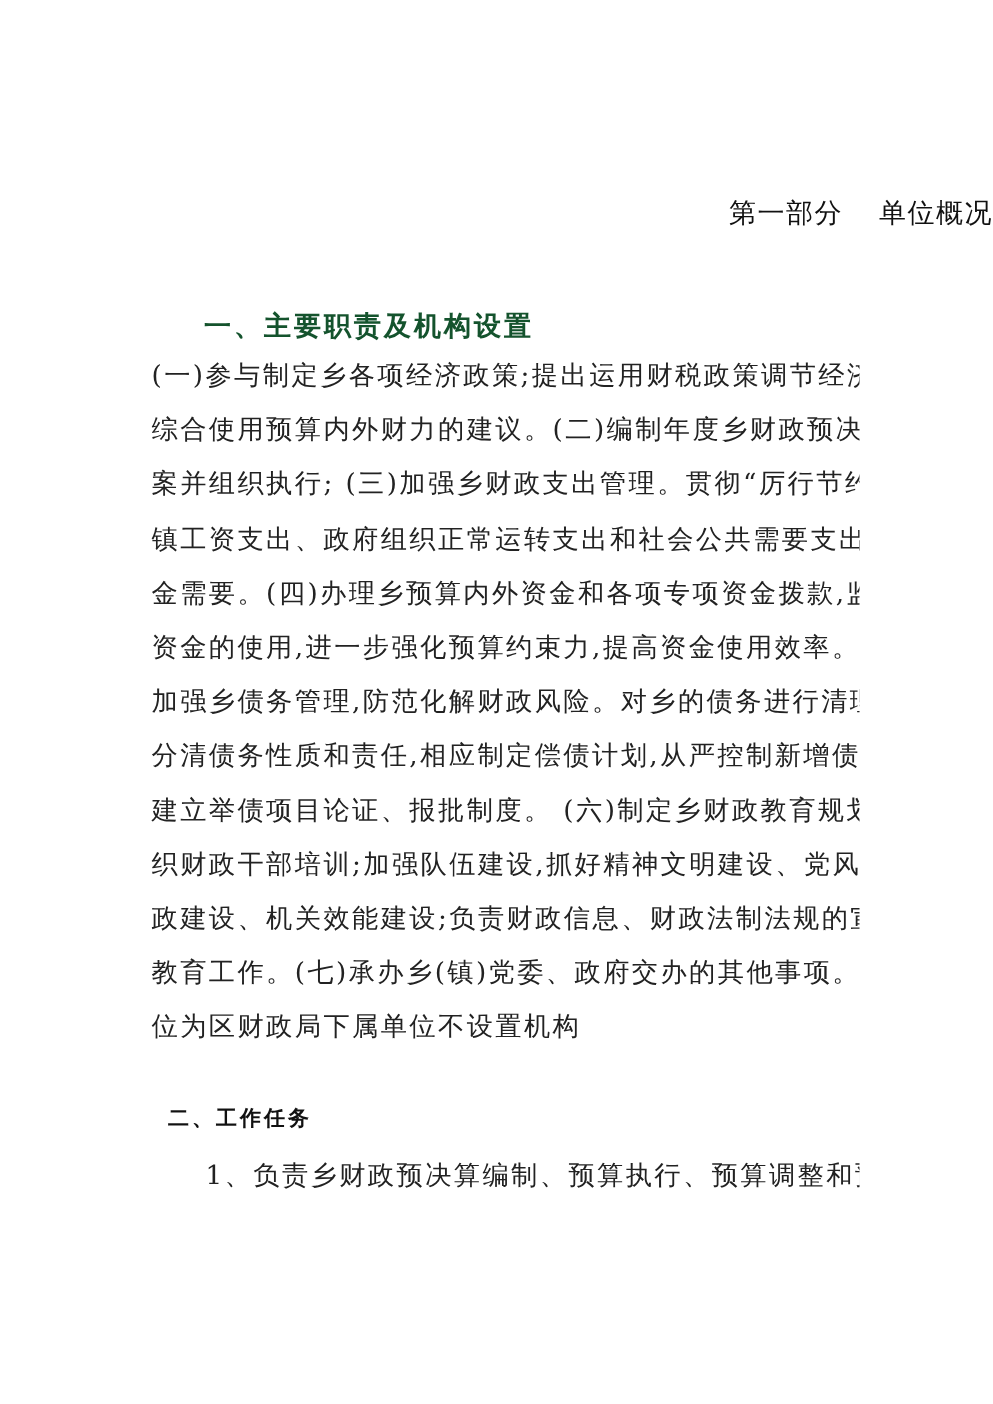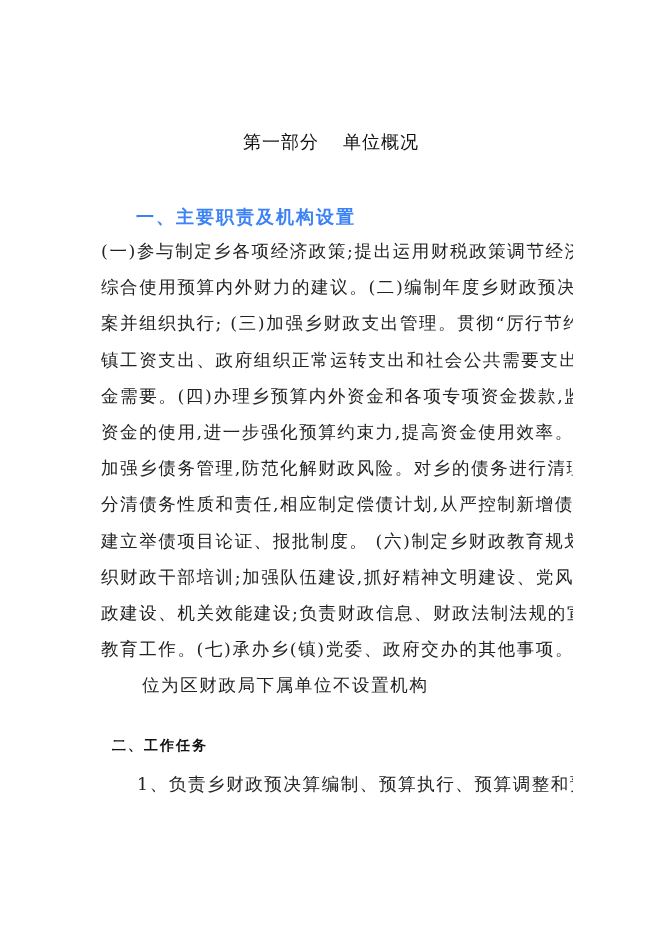--- a/index.html
+++ b/index.html
@@ -1,26 +1,26 @@
 <!DOCTYPE html>
 <html><head>
 <meta charset="utf-8">
 <style>
   html, body { margin: 0; padding: 0; background: #ffffff; }
   body { width: 662px; height: 936px; position: relative; overflow: hidden;
          font-family: "DejaVu Serif", "Liberation Serif", serif; color: #1a1a1a; }
   .page { position: absolute; left: 0; top: 0; width: 662px; height: 936px; background: #fff; }
-  .title { position: absolute; top: 130px; left: 0; width: 662px; text-align: center;
+  .title { position: absolute; top: 130px; left: 0; width: 662px; text-align: right;
            font-family: "DejaVu Sans", "Liberation Sans", sans-serif; font-size: 18px; letter-spacing: 1px; color: #111; }
   .title .gap { display: inline-block; width: 24px; }
   .h1 { position: absolute; left: 136px; top: 205px; font-family: "DejaVu Sans", "Liberation Sans", sans-serif;
-        font-weight: bold; font-size: 18px; letter-spacing: 2px; color: #3b82f6; }
+        font-weight: bold; font-size: 18px; letter-spacing: 2px; color: #14532d; }
   .body-text { position: absolute; left: 101px; width: 472px; font-size: 17.5px; line-height: 36.2px; letter-spacing: 1.6px; color: #222; }
   .line { display: block; white-space: nowrap; overflow: hidden; text-align: justify; text-align-last: justify; }
-  .line.last { text-align-last: left; margin-left: 41px; }
+  .line.last { text-align-last: left; }
   .h2 { position: absolute; left: 112px; top: 737px; font-family: "DejaVu Sans", "Liberation Sans", sans-serif;
         font-weight: bold; font-size: 14px; letter-spacing: 2px; color: #111; }
   .task { position: absolute; left: 101px; top: 766px; width: 472px; font-size: 17.5px; line-height: 36px; letter-spacing: 1.6px; color: #222; }
   .task .indent { padding-left: 36px; }
 </style>
 </head>
 <body>
 
 <div class="page">
 

